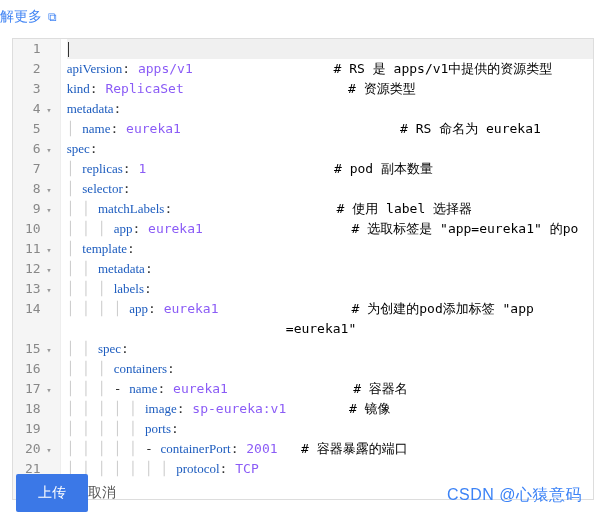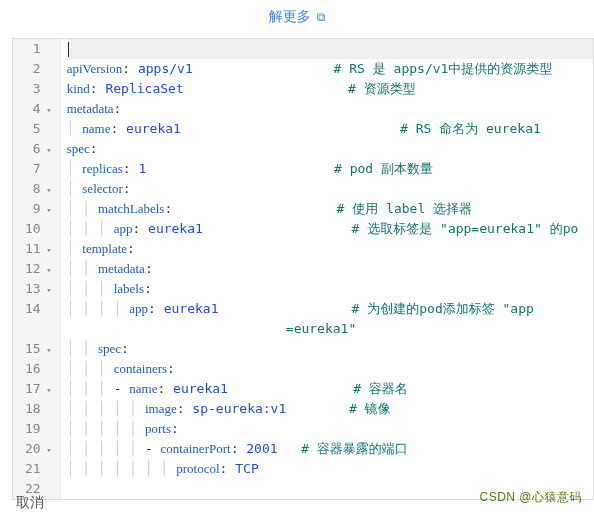--- a/index.html
+++ b/index.html
@@ -9,21 +9,20 @@
   width: 594px;
   height: 524px;
   overflow: hidden;
   position: relative;
 }
 .top-link {
   color: #4285f4;
   font-size: 14px;
   padding: 8px 0 12px 0;
   cursor: pointer;
-  text-align: center;
 }
 .top-link .ext-icon {
   font-size: 12px;
   margin-left: 2px;
 }
 .editor {
   border: 1px solid #ddd;
   font-family: Consolas, Monaco, monospace;
   font-size: 13px;
   line-height: 20px;
@@ -65,23 +64,23 @@
 }
 .cursor {
   display: inline-block;
   width: 1px;
   height: 15px;
   background: #333;
   vertical-align: middle;
   margin-left: 1px;
 }
 .key { color: #1e5dbf; font-family: Liberation Serif, serif; }
-.val { color: #1d4ed8; }
+.val { color: #8b5cf6; }
 .col { color: #333; }
-.cmt { color: #0f766e; }
+.cmt { color: #000000; }
 .pipe { color: #ccc; }
 .footer {
   position: absolute;
   bottom: 12px;
   left: 16px;
   right: 16px;
   display: flex;
   align-items: center;
 }
 .btn-primary {
@@ -97,22 +96,22 @@
   background: none;
   border: none;
   color: #555;
   font-size: 14px;
   cursor: pointer;
 }
 .watermark {
   position: absolute;
   right: 12px;
   bottom: 18px;
-  font-size: 12px;
-  color: #4d7c0f;
+  font-size: 16px;
+  color: #3b82f6;
   letter-spacing: 0.5px;
 }
 </style>
 </head>
 <body>
 
 <div class="top-link">
   <span>解更多</span>
   <span class="ext-icon">⧉</span>
 </div>
@@ -140,16 +139,17 @@
       <div class="ln">18<span class="fold">&nbsp;</span></div>
       <div class="ln">19<span class="fold">&nbsp;</span></div>
       <div class="ln">20<span class="fold">▾</span></div>
       <div class="ln">21<span class="fold">&nbsp;</span></div>
       <div class="ln">22<span class="fold">&nbsp;</span></div>
     </div>
   <div class="code"><div class="row first"><span class="cursor"></span></div><div class="row"><span class="key">apiVersion</span><span class="col">:</span><span class="val"> apps/v1</span>                  <span class="cmt"># RS 是 apps/v1中提供的资源类型</span></div><div class="row"><span class="key">kind</span><span class="col">:</span><span class="val"> ReplicaSet</span>                     <span class="cmt"># 资源类型</span></div><div class="row"><span class="key">metadata</span><span class="col">:</span><span class="val"></span></div><div class="row"><span class="pipe">│</span> <span class="key">name</span><span class="col">:</span><span class="val"> eureka1</span>                            <span class="cmt"># RS 命名为 eureka1</span></div><div class="row"><span class="key">spec</span><span class="col">:</span><span class="val"></span></div><div class="row"><span class="pipe">│</span> <span class="key">replicas</span><span class="col">:</span><span class="val"> 1</span>                        <span class="cmt"># pod 副本数量</span></div><div class="row"><span class="pipe">│</span> <span class="key">selector</span><span class="col">:</span><span class="val"></span></div><div class="row"><span class="pipe">│</span> <span class="pipe">│</span> <span class="key">matchLabels</span><span class="col">:</span><span class="val"></span>                     <span class="cmt"># 使用 label 选择器</span></div><div class="row"><span class="pipe">│</span> <span class="pipe">│</span> <span class="pipe">│</span> <span class="key">app</span><span class="col">:</span><span class="val"> eureka1</span>                   <span class="cmt"># 选取标签是 "app=eureka1" 的po</span></div><div class="row"><span class="pipe">│</span> <span class="key">template</span><span class="col">:</span><span class="val"></span></div><div class="row"><span class="pipe">│</span> <span class="pipe">│</span> <span class="key">metadata</span><span class="col">:</span><span class="val"></span></div><div class="row"><span class="pipe">│</span> <span class="pipe">│</span> <span class="pipe">│</span> <span class="key">labels</span><span class="col">:</span><span class="val"></span></div><div class="row"><span class="pipe">│</span> <span class="pipe">│</span> <span class="pipe">│</span> <span class="pipe">│</span> <span class="key">app</span><span class="col">:</span><span class="val"> eureka1</span>                 <span class="cmt"># 为创建的pod添加标签 "app</span></div><div class="row">                            <span class="cmt">=eureka1"</span></div><div class="row"><span class="pipe">│</span> <span class="pipe">│</span> <span class="key">spec</span><span class="col">:</span><span class="val"></span></div><div class="row"><span class="pipe">│</span> <span class="pipe">│</span> <span class="pipe">│</span> <span class="key">containers</span><span class="col">:</span><span class="val"></span></div><div class="row"><span class="pipe">│</span> <span class="pipe">│</span> <span class="pipe">│</span> <span class="col">- </span><span class="key">name</span><span class="col">:</span><span class="val"> eureka1</span>                <span class="cmt"># 容器名</span></div><div class="row"><span class="pipe">│</span> <span class="pipe">│</span> <span class="pipe">│</span> <span class="pipe">│</span> <span class="pipe">│</span> <span class="key">image</span><span class="col">:</span><span class="val"> sp-eureka:v1</span>        <span class="cmt"># 镜像</span></div><div class="row"><span class="pipe">│</span> <span class="pipe">│</span> <span class="pipe">│</span> <span class="pipe">│</span> <span class="pipe">│</span> <span class="key">ports</span><span class="col">:</span><span class="val"></span></div><div class="row"><span class="pipe">│</span> <span class="pipe">│</span> <span class="pipe">│</span> <span class="pipe">│</span> <span class="pipe">│</span> <span class="col">- </span><span class="key">containerPort</span><span class="col">:</span><span class="val"> 2001</span>   <span class="cmt"># 容器暴露的端口</span></div><div class="row"><span class="pipe">│</span> <span class="pipe">│</span> <span class="pipe">│</span> <span class="pipe">│</span> <span class="pipe">│</span> <span class="pipe">│</span> <span class="pipe">│</span> <span class="key">protocol</span><span class="col">:</span><span class="val"> TCP</span></div><div class="row"></div></div>
 </div>
 
 <div class="footer">
+  <button class="btn-primary">上传</button>
   <button class="btn-cancel">取消</button>
 </div>
 
 <div class="watermark">CSDN @心猿意码</div>
 
 </body></html>

